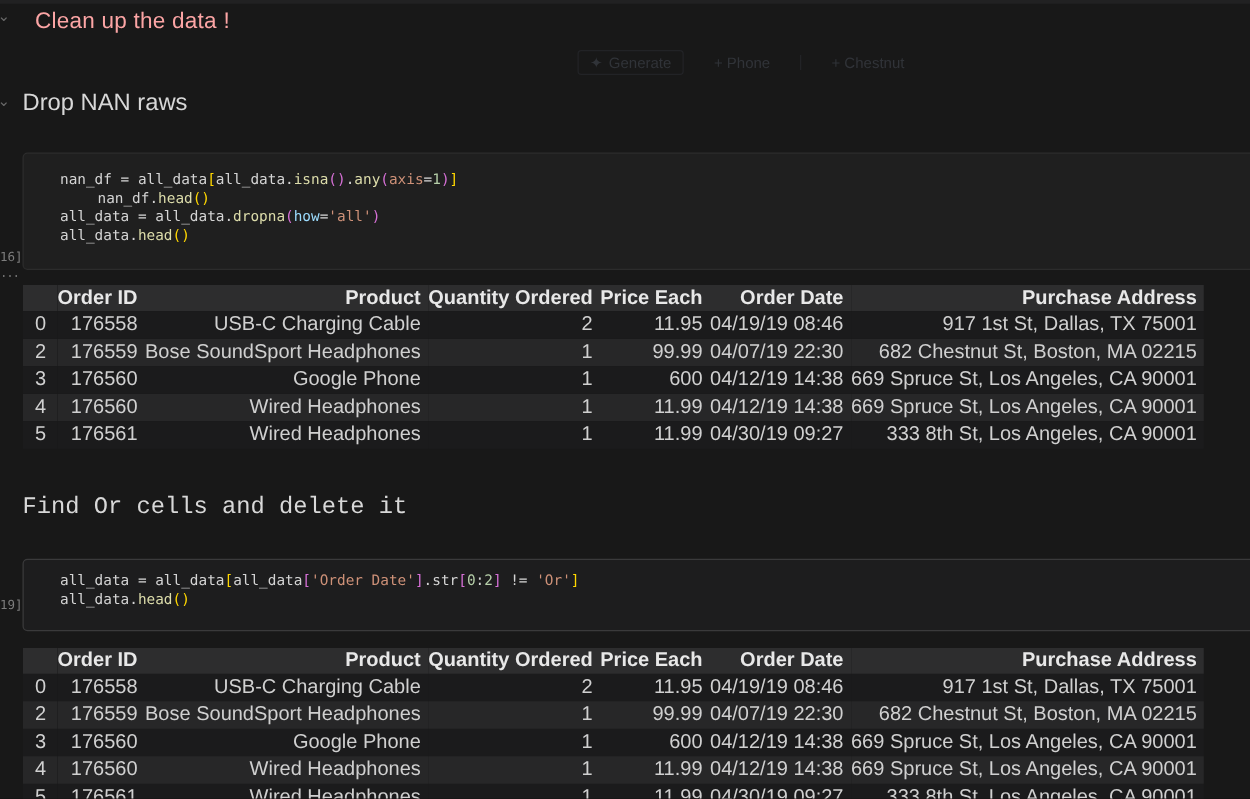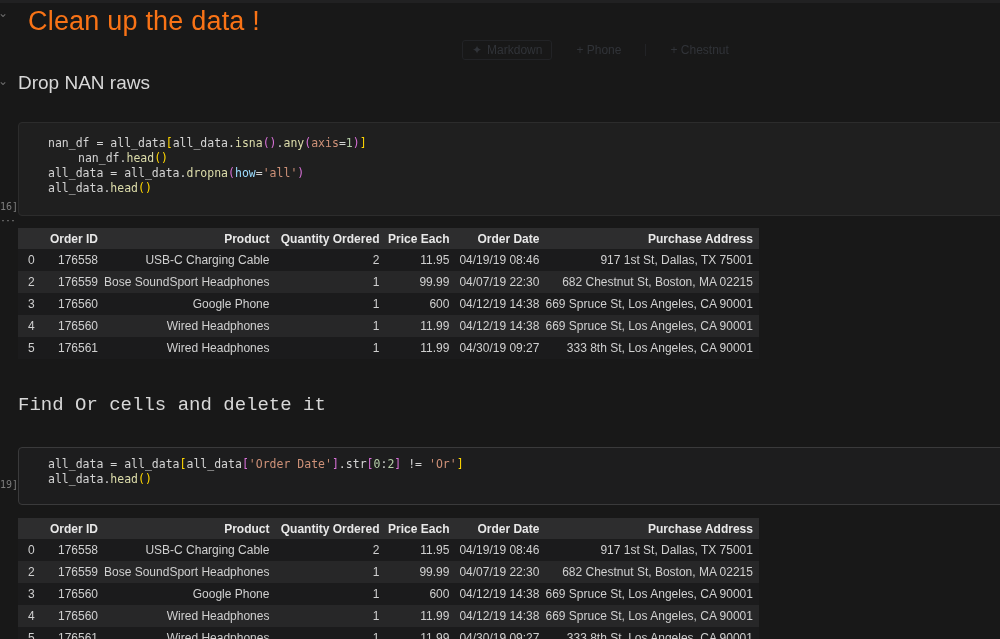--- a/index.html
+++ b/index.html
@@ -3,21 +3,21 @@
 <meta charset="utf-8">
 <style>
   html,body{margin:0;padding:0;background:#101010;}
   #page{position:relative;width:1000px;height:639px;overflow:hidden;
         background:var(--page-bg,#181818);
         font-family:"Liberation Sans",sans-serif;color:#d4d4d4;}
   #topbar{position:absolute;top:0;left:0;width:100%;height:3px;background:#212122;}
 
   
   .chevron{position:absolute;left:-2px;color:#6a6a6a;font-size:12px;line-height:10px;cursor:pointer;}
-  #h1-title{position:absolute;top:6px;left:28px;font-size:27px;font-weight:400;color:#f97316;
+  #h1-title{position:absolute;top:6px;left:28px;font-size:18px;font-weight:400;color:#fca5a5;
             letter-spacing:.2px;white-space:nowrap;}
   .h2{position:absolute;left:18px;font-size:19px;font-weight:400;color:#d8d8d8;white-space:nowrap;}
   #h2-drop{top:72px;}
   #h2-find{top:394px;font-family:Liberation Mono, monospace;}
 
   
   #insert-toolbar{position:absolute;top:40px;left:462px;display:flex;align-items:center;gap:14px;
                   font-size:12px;color:#35383e;opacity:.85;}
   #insert-toolbar .tb-btn{display:flex;align-items:center;gap:5px;padding:2px 9px;
                   border:1px solid #242529;border-radius:3px;cursor:pointer;white-space:nowrap;}
@@ -33,21 +33,21 @@
 
   .exec-label{position:absolute;left:-6px;font-family:"DejaVu Sans Mono",monospace;
               font-size:10px;color:#7d7d7d;white-space:nowrap;}
   #exec-1{top:201px;}
   #exec-2{top:479px;}
   #output-more{position:absolute;left:1px;top:213px;color:#8f8f8f;font-size:12px;
                letter-spacing:1px;cursor:pointer;}
 
   
   .df-table{position:absolute;left:18px;border-collapse:collapse;table-layout:fixed;
-            font-size:12px;color:#d0d0d0;}
+            font-size:16px;color:#d0d0d0;}
   #table-1{top:228px;}
   #table-2{top:518px;}
   .df-table th{background:var(--header-bg,#2d2d2e);color:#e8e8e8;font-weight:700;
                height:21px;text-align:right;padding:0 6px 0 0;overflow:hidden;white-space:nowrap;}
   .df-table td{height:22px;text-align:right;padding:0 6px 0 0;overflow:hidden;white-space:nowrap;}
   .df-table tbody tr:nth-child(odd) td{background:var(--row-dark,#1b1b1c);}
   .df-table tbody tr:nth-child(even) td{background:var(--row-light,#272728);}
   .df-table th.c0,.df-table td.c0{text-align:left;padding:0 0 0 10px;}
 </style>
 </head>
@@ -57,21 +57,21 @@
   <div id="topbar"></div>
 
   <span class="chevron" style="top:8px">⌄</span>
   <span class="chevron" style="top:76px">⌄</span>
 
   <div id="h1-title">Clean up the data !</div>
 
   <div id="insert-toolbar">
     <span class="tb-btn">
       <span>✦</span>
-      <span>Markdown</span>
+      <span>Generate</span>
     </span>
     <span class="tb-btn" style="border-color:transparent">
       <span>+ Phone</span>
     </span>
     <span class="tb-sep"></span>
     <span class="tb-btn" style="border-color:transparent">
       <span>+ Chestnut</span>
     </span>
   </div>
 

